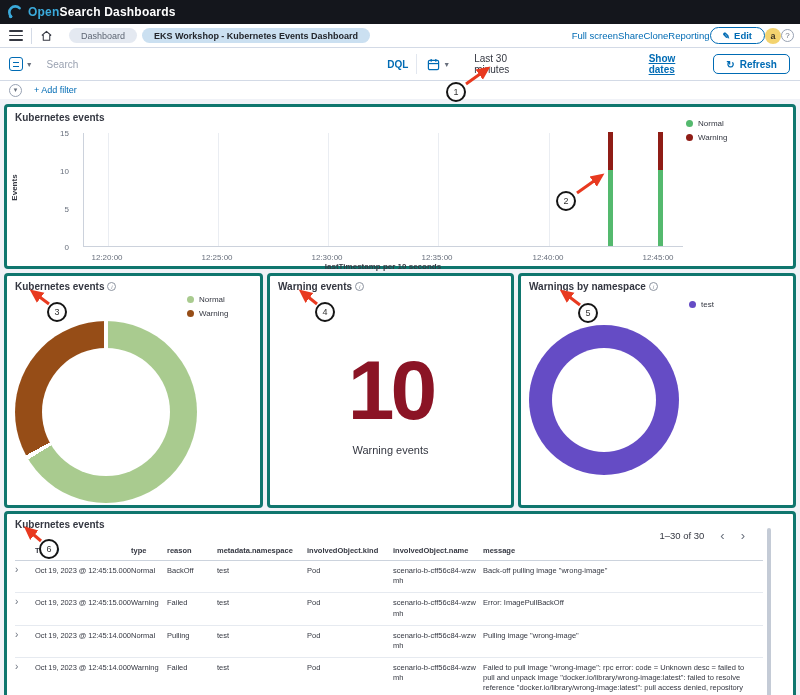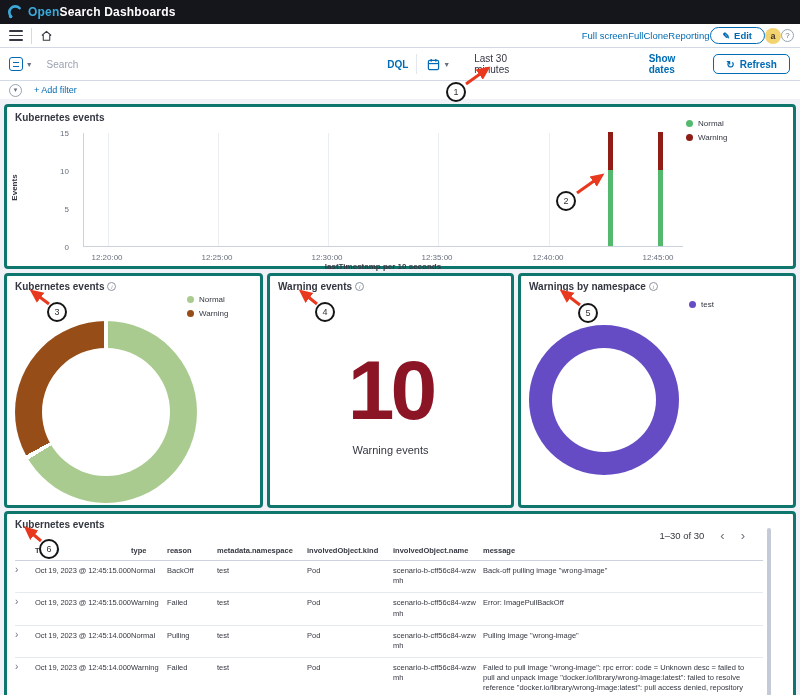--- a/index.html
+++ b/index.html
@@ -32,21 +32,21 @@
   .qb-lang-icon i { position:absolute; left:2.5px; right:2.5px; height:1.5px; background:#006BB4; }
   .qb-lang-icon i:nth-child(1){top:3.5px;} .qb-lang-icon i:nth-child(2){top:7.5px;}
   .chev { font-size:7px; color:#69707d; margin-left:3px; }
   .search-input { border:none; outline:none; font-size:10px; margin-left:14px; width:350px; color:#343741; background:transparent; }
   .search-input::placeholder { color:#9aa2b1; }
   .qb-right { margin-left:auto; display:flex; align-items:center; padding-right:10px; }
   .dql { font-size:10px; font-weight:bold; color:#006BB4; cursor:pointer; margin-right:8px; }
   .qb-sep { width:1px; height:20px; background:#e2e7ef; margin-right:10px; }
   .cal-icon { cursor:pointer; display:flex; align-items:center; }
   .time-range { font-size:10px; color:#343741; margin-left:24px; cursor:pointer; }
-  .show-dates { font-size:10px; font-weight:bold; color:#006BB4; cursor:pointer; margin-left:110px; }
+  .show-dates { font-size:10px; font-weight:bold; color:#006BB4; cursor:pointer; margin-left:110px;text-decoration:underline; }
   .refresh-btn { display:flex; align-items:center; gap:5px; border:1px solid #006BB4; color:#006BB4; background:#fff; border-radius:5px; font-size:10px; font-weight:bold; padding:3.5px 12px; margin-left:14px; cursor:pointer; }
 
   
   .filter-bar { position:absolute; left:0; top:81px; width:800px; height:18px; background:#fff; display:flex; align-items:center; }
   .filter-circle { width:13px; height:13px; border-radius:50%; border:1px solid #98a2b3; margin-left:9px; display:flex; align-items:center; justify-content:center; color:#69707d; font-size:7px; cursor:pointer; }
   .add-filter { font-size:9px; color:#006BB4; margin-left:12px; cursor:pointer; }
 
   
   .panel { position:absolute; background:#fff; border:3px solid #0f766e; border-radius:4px; }
   .panel-title { position:absolute; left:8px; top:5px; font-size:10px; font-weight:bold; color:#343741; display:flex; align-items:center; gap:3px; }
@@ -111,23 +111,27 @@
         <span></span>
         <span></span>
         <span></span>
       </div>
     <div class="nav-divider"></div>
     <div class="home-icon">
       <svg width="13" height="13" viewBox="0 0 14 14">
           <path d="M2 7 L7 2.5 L12 7 M3.5 6.5 V12 H10.5 V6.5" stroke="#343741" stroke-width="1.1" fill="none" stroke-linejoin="round"></path>
         </svg>
     </div>
+    <div class="crumbs">
+      <span class="crumb">Dashboard</span>
+      <span class="crumb active">EKS Workshop - Kubernetes Events Dashboard</span>
+    </div>
     <div class="nav-right">
       <span class="nav-link">Full screen</span>
-      <span class="nav-link">Full</span>
+      <span class="nav-link">Share</span>
       <span class="nav-link">Clone</span>
       <span class="nav-link">Reporting</span>
       <button class="edit-btn">
           <span style="font-size:9px;">✎</span>
           <span>Edit</span>
         </button>
       <div class="avatar">a</div>
       <div class="help-circle">?</div>
     </div>
   </div>

